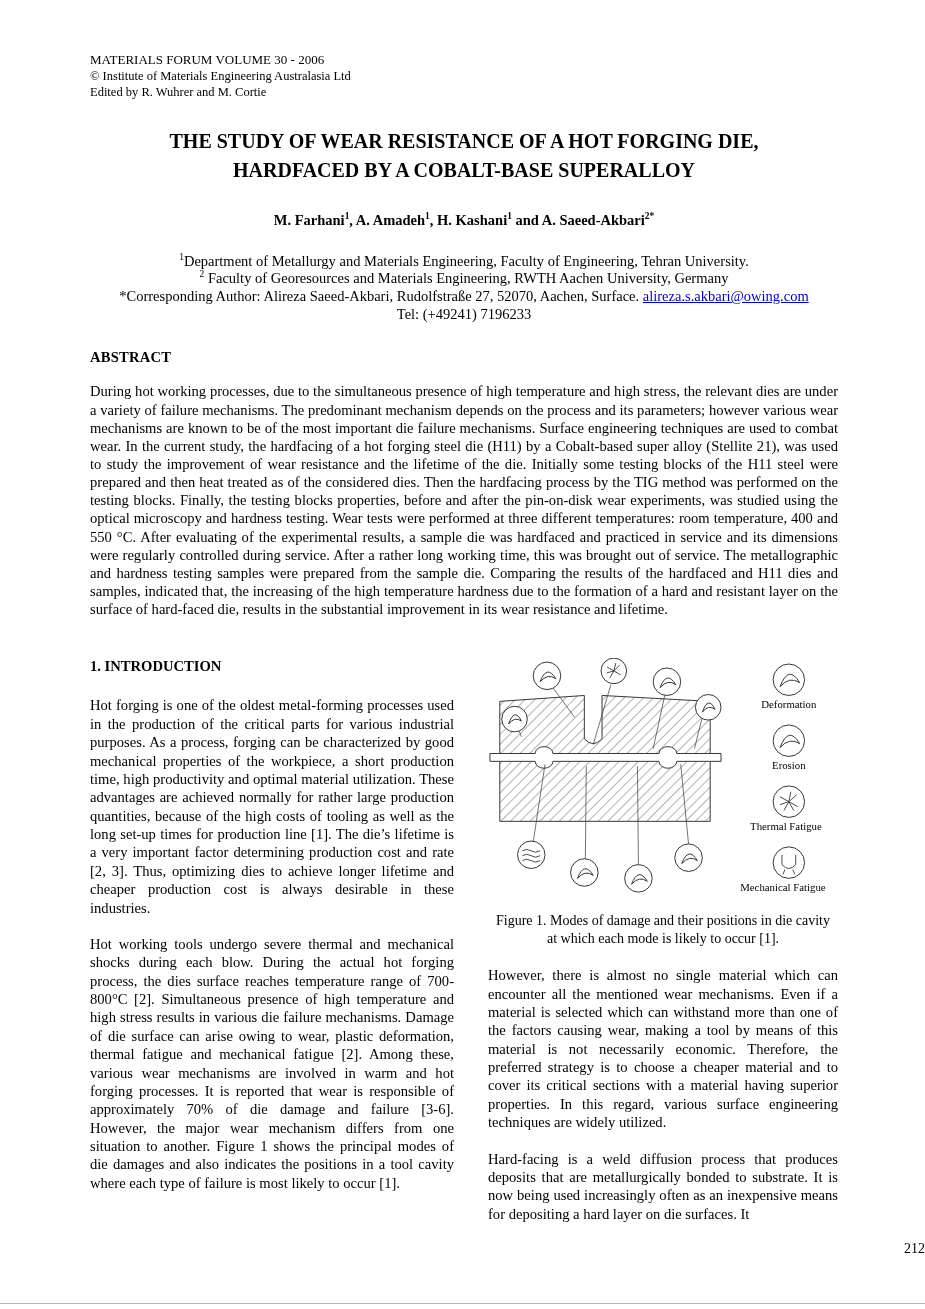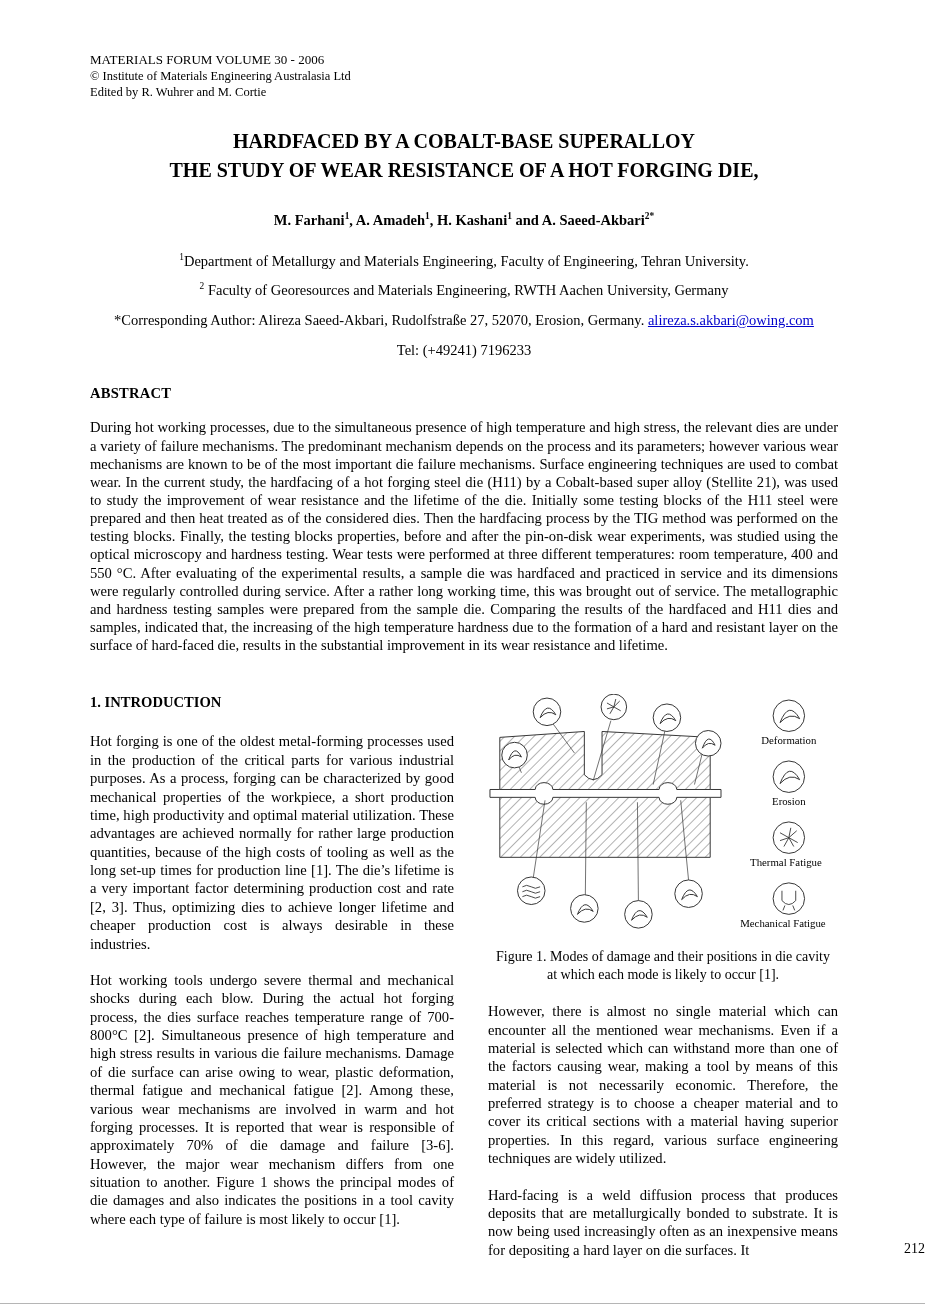--- a/index.html
+++ b/index.html
@@ -17,21 +17,21 @@
   .header-block { font-size: 12.5px; line-height: 1.2; }
   .header-block .hline { margin: 0 0 1px 0; }
   .header-block .h1line { font-size: 13px; }
   
   .paper-title { text-align: center; font-weight: bold; font-size: 20px; line-height: 1.45; margin-top: 27px; }
   
   .authors { text-align: center; font-weight: bold; font-size: 14.5px; margin-top: 27px; }
   sup { font-size: 0.65em; vertical-align: super; line-height: 0; }
   
   .affiliations { text-align: center; font-size: 14.5px; line-height: 1.22; margin-top: 24px; }
-  .affiliations .aff-line { margin: 12px; }
+  .affiliations .aff-line { margin: 0; }
   a.email { color: #0000cc; text-decoration: underline; cursor: pointer; }
   
   .abstract-heading { font-weight: bold; font-size: 14.6px; margin-top: 26px; letter-spacing: 0.2px; }
   .abstract-body { text-align: justify; font-size: 14.6px; line-height: 1.245; margin-top: 16px; }
   
   .columns { display: flex; gap: 34px; margin-top: 40px; }
   .col-left  { width: 364px; flex: 0 0 364px; }
   .col-right { width: 350px; flex: 0 0 350px; }
   .section-heading { font-weight: bold; font-size: 14.6px; margin: 0 0 21px 0; }
   p.body-par { text-align: justify; font-size: 14.6px; line-height: 1.26; margin: 0 0 18px 0; }
@@ -49,32 +49,32 @@
 
 <div class="page">
 
   <div class="header-block">
     <div class="hline h1line">MATERIALS FORUM VOLUME 30 - 2006</div>
     <div class="hline">© Institute of Materials Engineering Australasia Ltd</div>
     <div class="hline">Edited by R. Wuhrer and M. Cortie</div>
   </div>
 
   <div class="paper-title">
+    <div>THE STUDY OF WEAR RESISTANCE OF A HOT FORGING DIE,</div>
     <div>HARDFACED BY A COBALT-BASE SUPERALLOY</div>
-    <div>THE STUDY OF WEAR RESISTANCE OF A HOT FORGING DIE,</div>
   </div>
 
   <div class="authors">
     <span>M. Farhani</span><sup>1</sup><span>, A. Amadeh</span><sup>1</sup><span>, H. Kashani</span><sup>1</sup><span> and A. Saeed-Akbari</span><sup>2*</sup>
   </div>
 
   <div class="affiliations">
     <div class="aff-line"><sup>1</sup><span>Department of Metallurgy and Materials Engineering, Faculty of Engineering, Tehran University.</span></div>
     <div class="aff-line"><sup>2</sup><span> Faculty of Georesources and Materials Engineering, RWTH Aachen University, Germany</span></div>
-    <div class="aff-line"><span>*Corresponding Author: Alireza Saeed-Akbari, Rudolfstraße 27, 52070, Erosion, Germany. </span><a class="email" href="#">alireza.s.akbari@owing.com</a></div>
+    <div class="aff-line"><span>*Corresponding Author: Alireza Saeed-Akbari, Rudolfstraße 27, 52070, Aachen, Surface. </span><a class="email" href="#">alireza.s.akbari@owing.com</a></div>
     <div class="aff-line">Tel: (+49241) 7196233</div>
   </div>
 
   <div class="abstract-heading">ABSTRACT</div>
   <div class="abstract-body">During hot working processes, due to the simultaneous presence of high temperature and high stress, the relevant dies are under a variety of failure mechanisms. The predominant mechanism depends on the process and its parameters; however various wear mechanisms are known to be of the most important die failure mechanisms. Surface engineering techniques are used to combat wear. In the current study, the hardfacing of a hot forging steel die (H11) by a Cobalt-based super alloy (Stellite 21), was used to study the improvement of wear resistance and the lifetime of the die. Initially some testing blocks of the H11 steel were prepared and then heat treated as of the considered dies. Then the hardfacing process by the TIG method was performed on the testing blocks. Finally, the testing blocks properties, before and after the pin-on-disk wear experiments, was studied using the optical microscopy and hardness testing. Wear tests were performed at three different temperatures: room temperature, 400 and 550 °C. After evaluating of the experimental results, a sample die was hardfaced and practiced in service and its dimensions were regularly controlled during service. After a rather long working time, this was brought out of service. The metallographic and hardness testing samples were prepared from the sample die. Comparing the results of the hardfaced and H11 dies and samples, indicated that, the increasing of the high temperature hardness due to the formation of a hard and resistant layer on the surface of hard-faced die, results in the substantial improvement in its wear resistance and lifetime.</div>
 
   <div class="columns">
 
     <div class="col-left">
       <div class="section-heading">1. INTRODUCTION</div>

